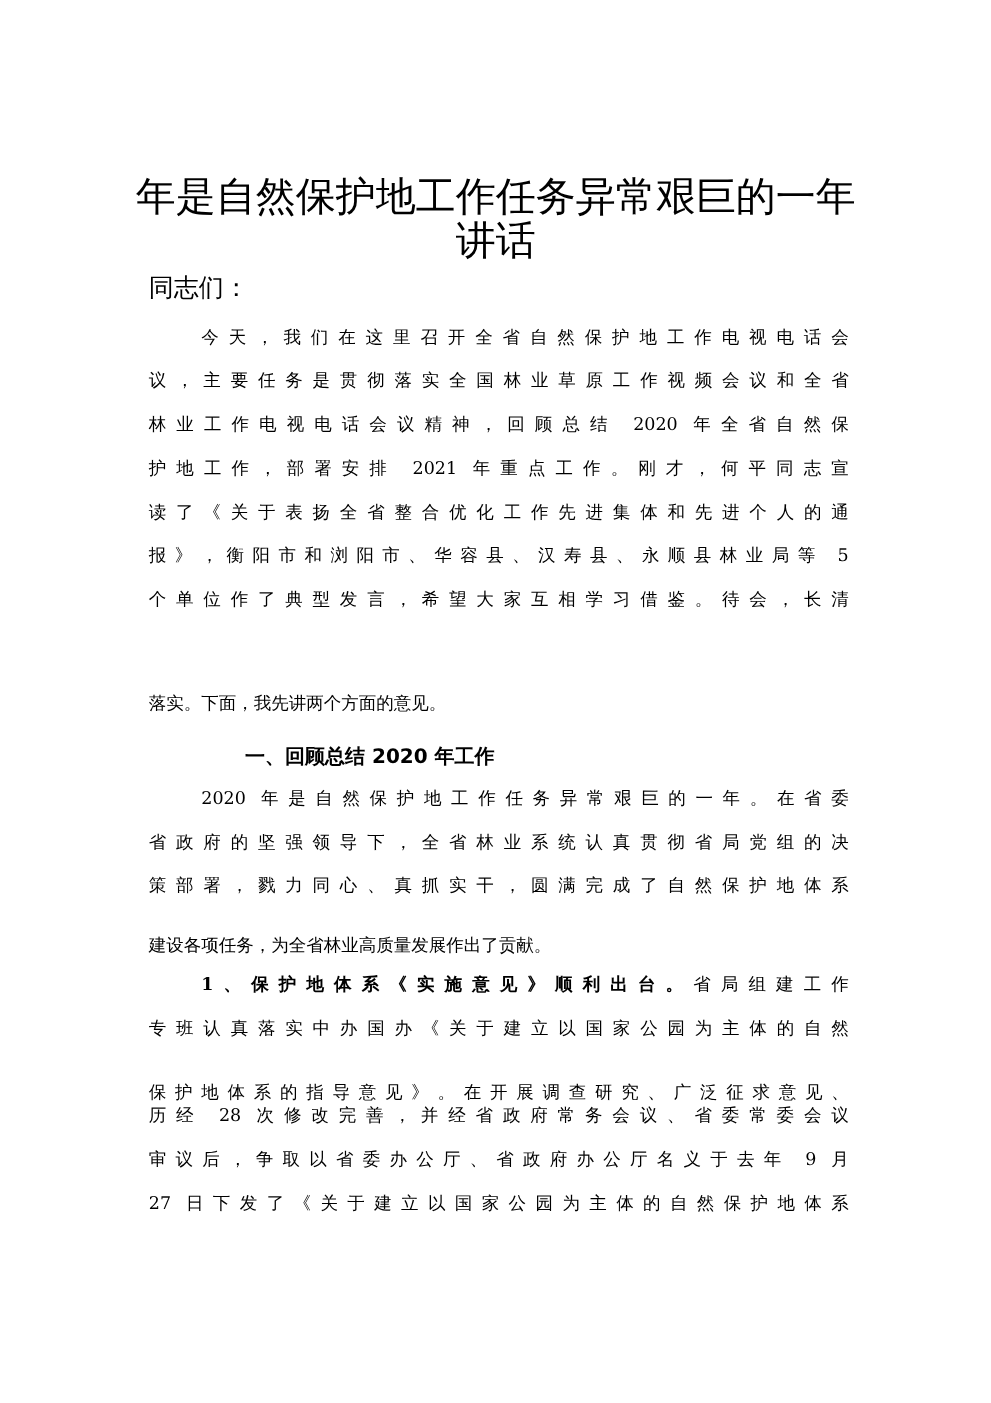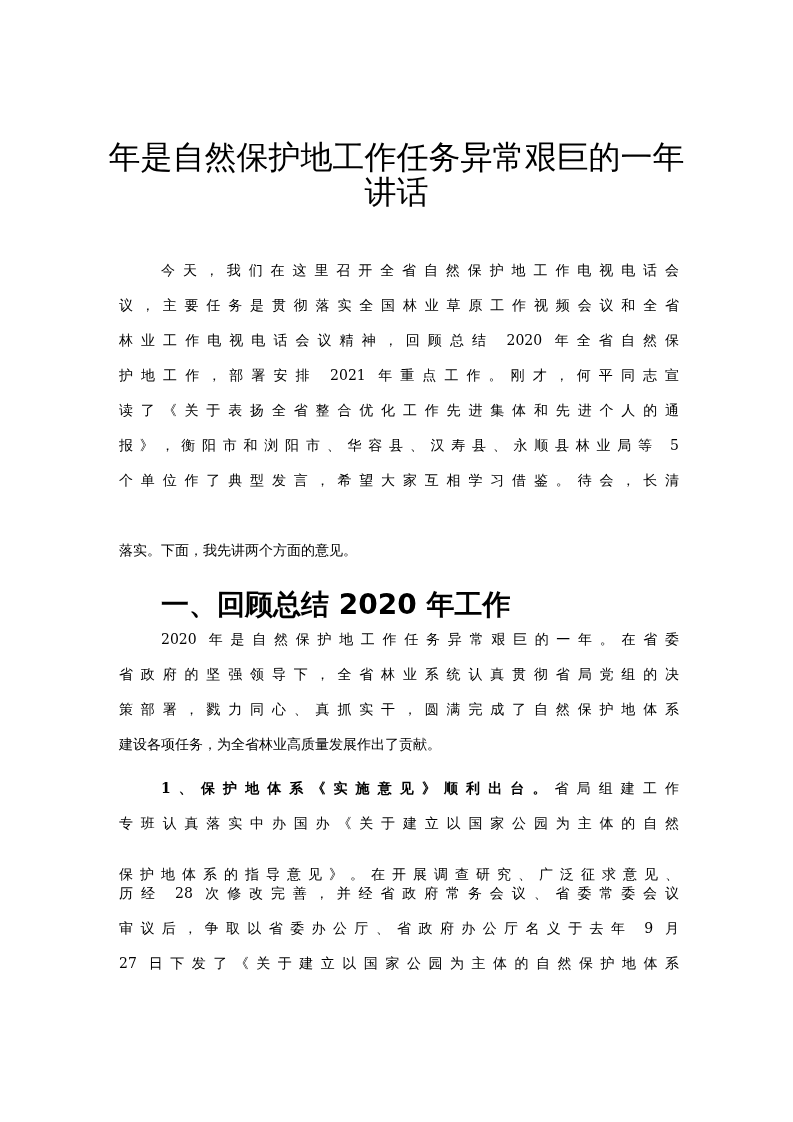--- a/index.html
+++ b/index.html
@@ -3,34 +3,35 @@
 <meta charset="utf-8">
 <style>
   html, body { margin: 0; padding: 0; background: #ffffff; }
   body { width: 793px; height: 1122px; position: relative; overflow: hidden; color: #000; }
   .page { position: absolute; left: 0; top: 0; width: 793px; height: 1122px; }
   .title { position: absolute; left: 100px; width: 593px; text-align: center;
            font-family: "DejaVu Sans", sans-serif; font-size: 32px; line-height: 36px; letter-spacing: 0px; }
   .line { position: absolute; left: 119px; width: 560px; height: 35px;
           font-family: "DejaVu Serif", serif; font-size: 14px; line-height: 35px;
           text-align: justify; text-align-last: justify; white-space: nowrap; }
-  .line.last { text-align-last: left; }
+  .line.last { text-align-last: left; margin-top: 13px; }
   .line.indent { left: 161px; width: 518px; }
-  .heading { font-family: "DejaVu Sans", sans-serif; font-weight: bold; font-size: 28px; text-align-last: left; }
+  .heading { font-family: "DejaVu Sans", sans-serif; font-weight: bold; font-size: 16px; text-align-last: left; margin-left: 35px; }
   .bold { font-weight: bold; font-family: "DejaVu Serif", serif; margin-top: 31px; }
   .greeting { font-family: "DejaVu Sans", sans-serif; font-size: 20px; text-align-last: left; }
 </style>
 </head>
 <body>
 
 <div class="page">
 
   <div class="title" style="top:139px;">年是自然保护地工作任务异常艰巨的一年</div>
   <div class="title" style="top:174px;">讲话</div>
 
+  <div class="line greeting" style="top:213px;">同志们：</div>
 
   <div class="line indent" style="top:253px;">今天，我们在这里召开全省自然保护地工作电视电话会</div>
   <div class="line" style="top:288px;">议，主要任务是贯彻落实全国林业草原工作视频会议和全省</div>
   <div class="line" style="top:323px;">林业工作电视电话会议精神，回顾总结 2020 年全省自然保</div>
   <div class="line" style="top:358px;">护地工作，部署安排 2021 年重点工作。刚才，何平同志宣</div>
   <div class="line" style="top:393px;">读了《关于表扬全省整合优化工作先进集体和先进个人的通</div>
   <div class="line" style="top:428px;">报》，衡阳市和浏阳市、华容县、汉寿县、永顺县林业局等 5</div>
   <div class="line" style="top:463px;">个单位作了典型发言，希望大家互相学习借鉴。待会，长清</div>
   <div class="line last" style="top:533px;">落实。下面，我先讲两个方面的意见。</div>
 

